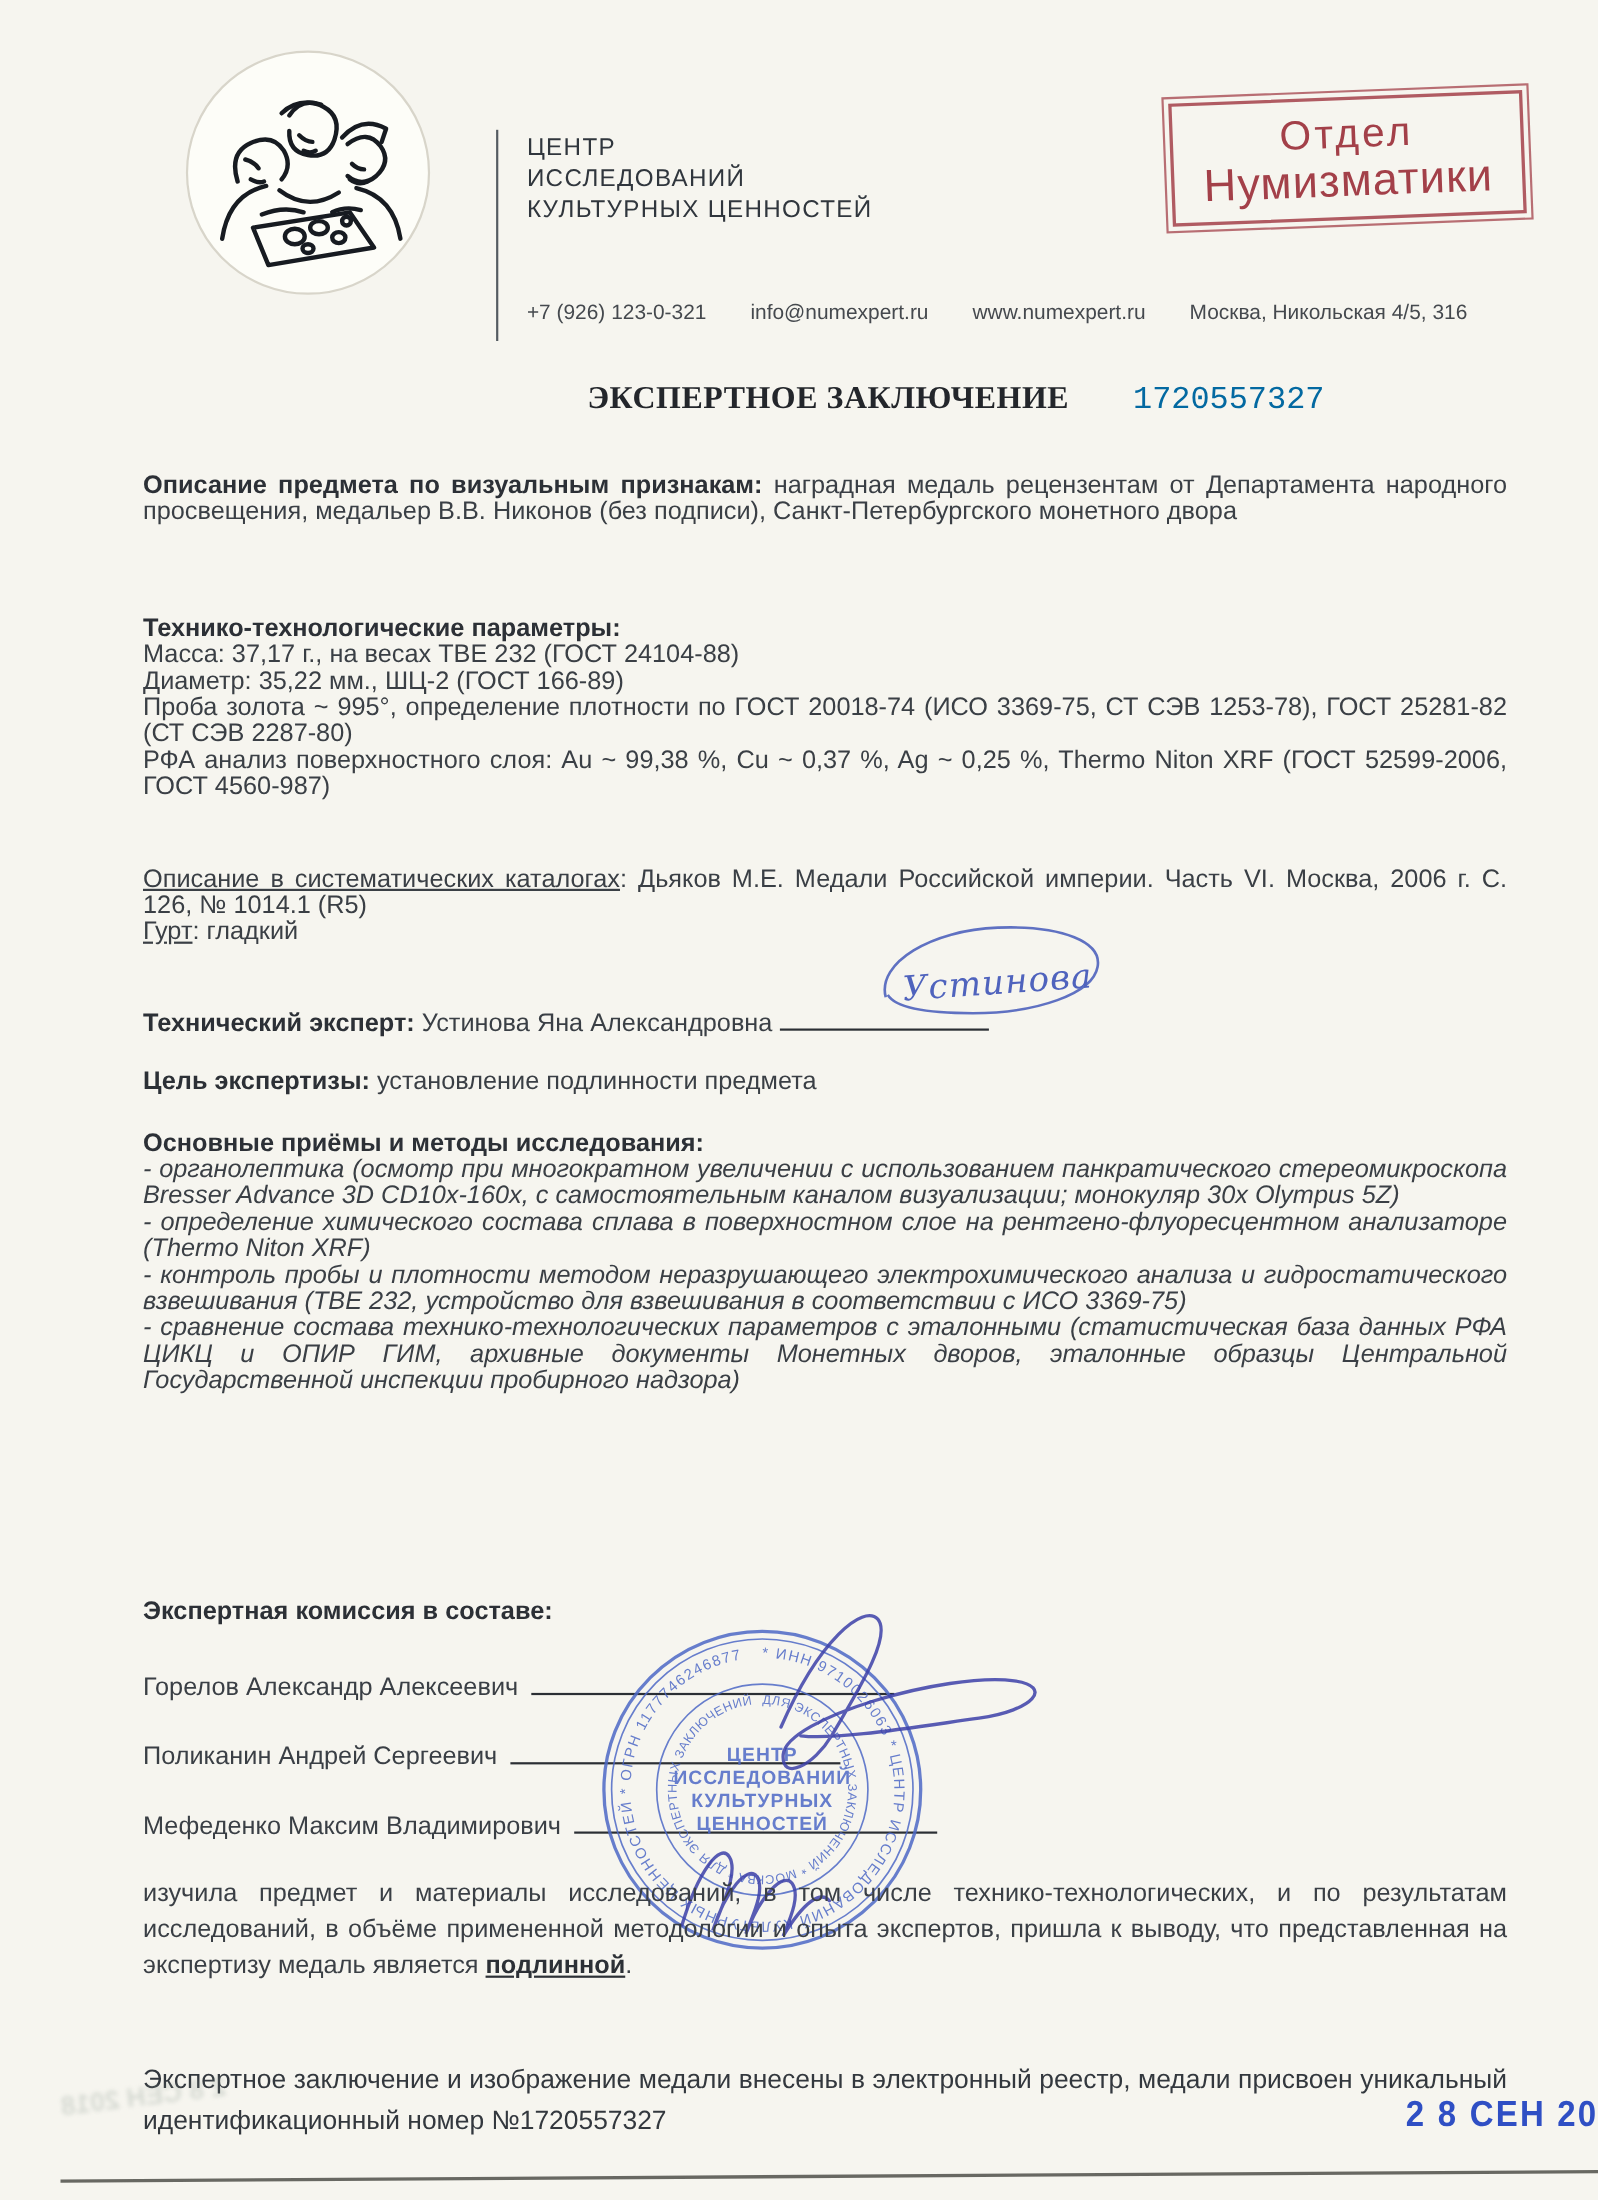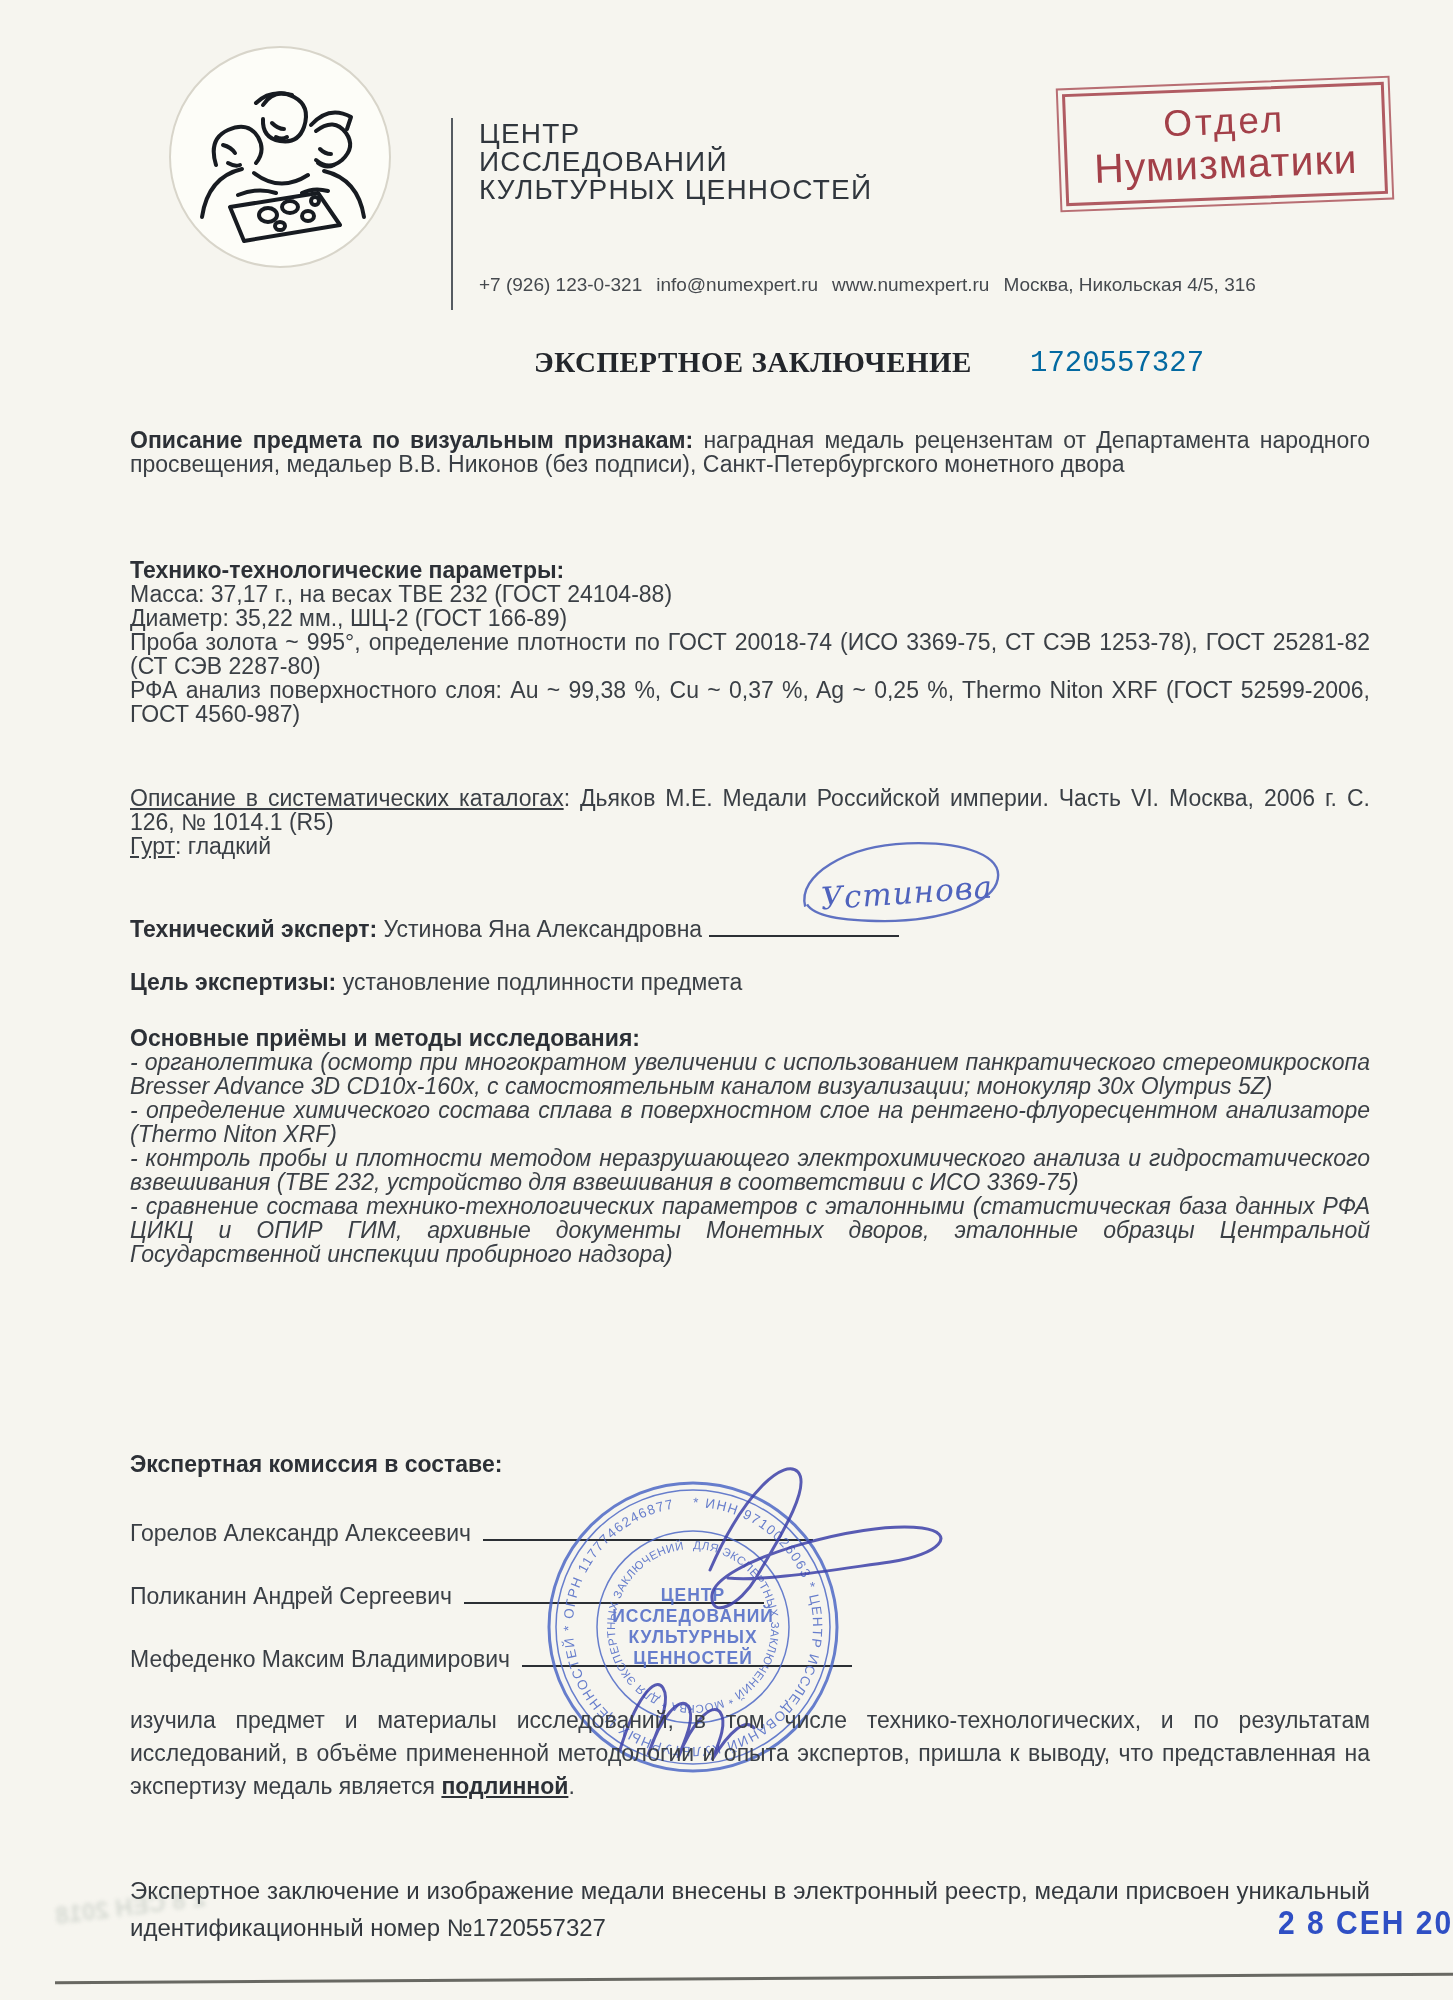--- a/index.html
+++ b/index.html
@@ -3,23 +3,23 @@
 <meta charset="utf-8">
 <style>
   html,body{margin:0;padding:0;}
   body{width:1453px;height:2000px;position:relative;background:#f6f5ef;
        font-family:"Liberation Sans",sans-serif;color:#3a3f45;overflow:hidden;}
   .abs{position:absolute;}
 
   
   .logo-wrap{left:168px;top:45px;width:225px;height:225px;}
   .divider{left:451px;top:118px;width:2px;height:192px;background:#555b61;}
-  .org-name{left:479px;top:120px;font-size:28px;line-height:28px;letter-spacing:1.2px;
+  .org-name{left:479px;top:120px;font-size:22px;line-height:28px;letter-spacing:1.2px;
             color:#30363d;white-space:nowrap;}
-  .contact{left:479px;top:274px;font-size:19px;color:#45494e;white-space:nowrap;display:flex;gap:14px;}
+  .contact{left:479px;top:274px;font-size:19px;color:#45494e;white-space:nowrap;display:flex;gap:40px;}
   .red-stamp{left:1058px;top:82px;width:334px;height:124px;transform:rotate(-2.2deg);
              border:2px solid rgba(163,64,73,.75);padding:4px;box-sizing:border-box;}
   .red-stamp .inner{border:3px solid rgba(163,64,73,.85);width:100%;height:100%;box-sizing:border-box;
              display:flex;flex-direction:column;align-items:center;justify-content:center;
              color:#a34049;line-height:1.08;}
   .red-stamp .l1{font-size:37px;letter-spacing:3px;}
   .red-stamp .l2{font-size:41px;letter-spacing:1px;}
 
   
   .doc-title{left:534px;top:346px;font-family:"Liberation Serif",serif;font-weight:bold;

